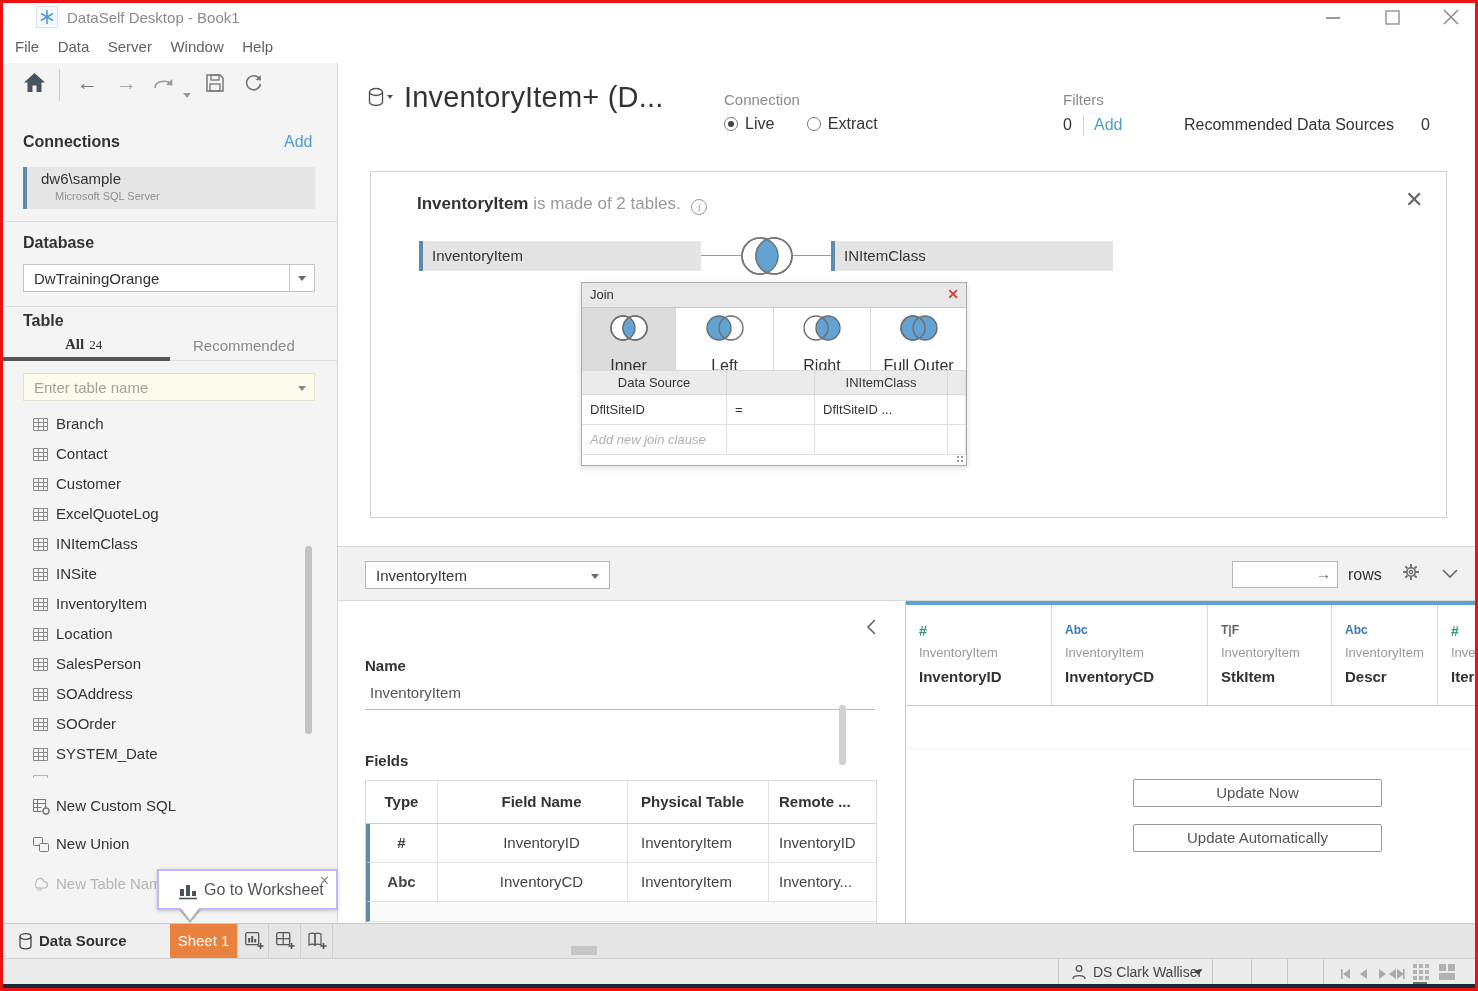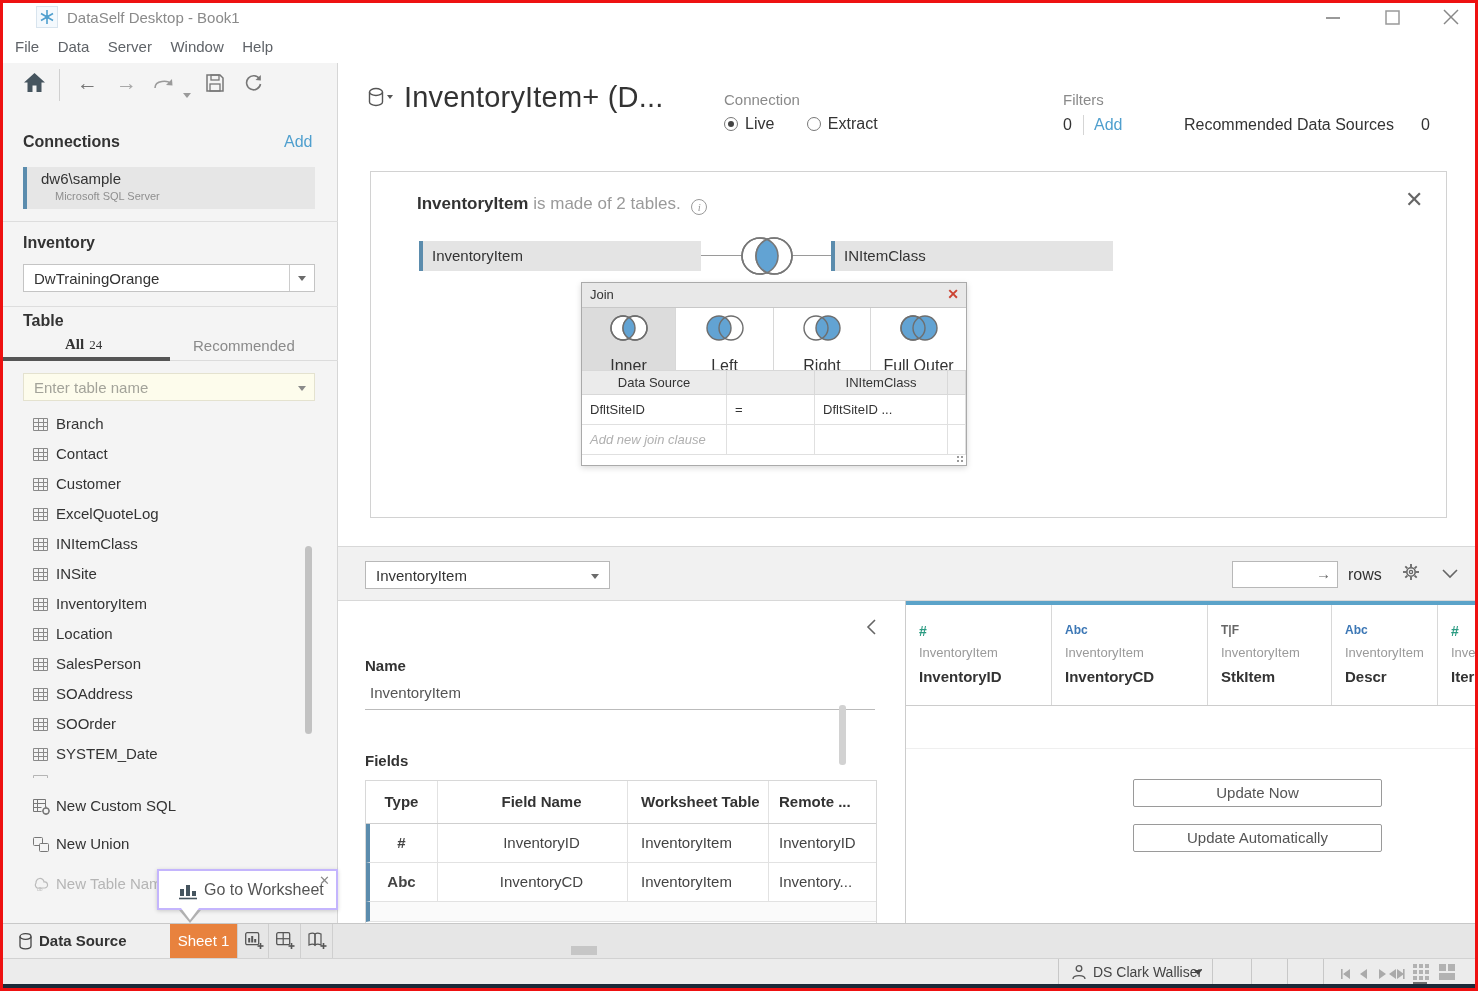--- a/index.html
+++ b/index.html
@@ -284,21 +284,21 @@
 
     <div class="sb-h connections-h">Connections</div>
     <div class="add-link">Add</div>
 
     <div class="conn-card">
       <div class="conn-name">dw6\sample</div>
       <div class="conn-type">Microsoft SQL Server</div>
     </div>
 
     <div class="sb-divider" style="top:158px;"></div>
-    <div class="sb-h database-h">Inventory</div>
+    <div class="sb-h database-h">Database</div>
 
     <div class="db-dropdown">
       <span class="dd-text">DwTrainingOrange</span>
       <span class="dd-caret-box">
           <span class="caret-down"></span>
         </span>
     </div>
 
     <div class="sb-divider" style="top:243px;"></div>
     <div class="sb-h table-h">Table</div>
@@ -607,21 +607,21 @@
           </svg>
       </span>
       <div class="name-label">Name</div>
       <div class="name-value">InventoryItem</div>
       <div class="fields-label">Fields</div>
 
       <div class="fields-table">
         <div class="ft-row ft-head">
           <span class="ft-cell ft-c0"><span class="ft-txt">Type</span></span>
           <span class="ft-cell ft-c1"><span class="ft-txt">Field Name</span></span>
-          <span class="ft-cell ft-c2"><span class="ft-txt">Worksheet Table</span></span>
+          <span class="ft-cell ft-c2"><span class="ft-txt">Physical Table</span></span>
           <span class="ft-cell ft-c3"><span class="ft-txt">Remote ...</span></span>
         </div>
         <div class="ft-row ft-data">
           <span class="ft-cell ft-c0"><span class="ft-txt type-num">#</span></span>
           <span class="ft-cell ft-c1"><span class="ft-txt">InventoryID</span></span>
           <span class="ft-cell ft-c2"><span class="ft-txt">InventoryItem</span></span>
           <span class="ft-cell ft-c3"><span class="ft-txt">InventoryID</span></span>
         </div>
         <div class="ft-row ft-data">
           <span class="ft-cell ft-c0"><span class="ft-txt type-abc">Abc</span></span>

